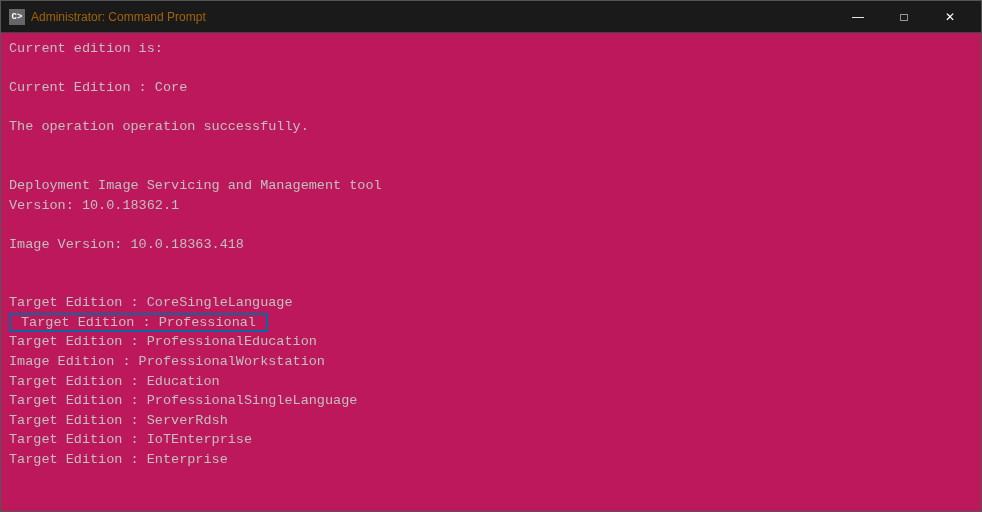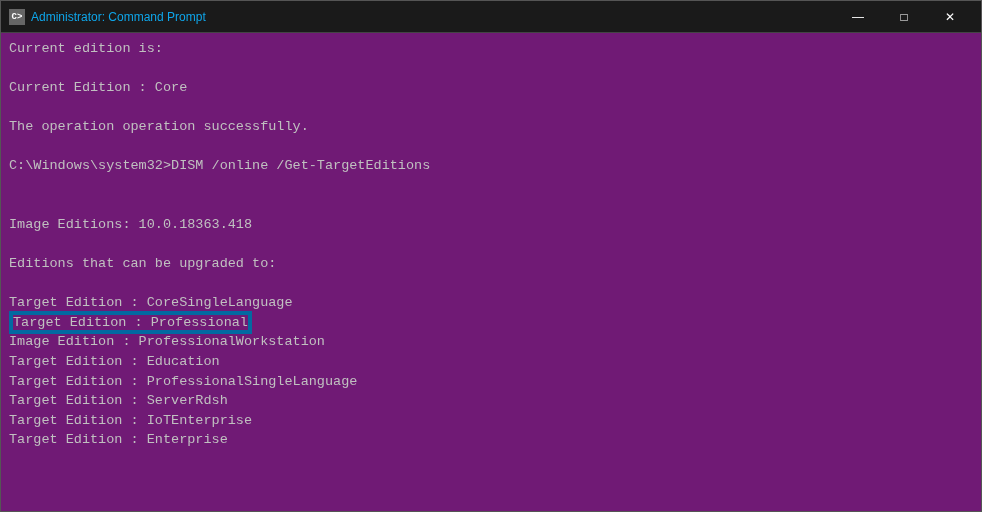--- a/index.html
+++ b/index.html
@@ -31,21 +31,21 @@
       display: flex;
       align-items: center;
       justify-content: center;
       font-size: 10px;
       color: #fff;
       font-weight: bold;
       flex-shrink: 0;
     }
 
     .title-bar-text {
-      color: #0ea5e9;
+      color: #a16207;
       font-size: 12px;
       flex-grow: 1;
     }
 
     .title-bar-controls {
       display: flex;
       gap: 0;
     }
 
     .title-bar-btn {
@@ -55,21 +55,21 @@
       border: none;
       color: #ffffff;
       font-size: 12px;
       cursor: pointer;
       display: flex;
       align-items: center;
       justify-content: center;
     }
 
     .console-body {
-      background: #701a75;
+      background: #be185d;
       flex-grow: 1;
       display: flex;
       overflow: hidden;
     }
 
     .console-content {
       flex-grow: 1;
       padding: 6px 8px;
       overflow-y: scroll;
       color: #c0c0c0;
@@ -88,22 +88,22 @@
       background: #666;
     }
 
     .line {
       white-space: pre;
       display: block;
     }
 
     .highlight-row {
       display: inline;
-      border: 4px solid #0369a1;
-      padding: 0 0;
+      border: 2px solid #0369a1;
+      padding: 0 10px;
     }
   </style>
 </head>
 <body>
 
 <div class="window">
   <div class="title-bar">
     <div class="title-bar-icon">
       <span style="font-size:9px; font-family: 'Courier New', monospace; color:#fff;">C&gt;</span>
     </div>
@@ -115,29 +115,30 @@
     </div>
   </div>
   <div class="console-body">
     <div class="console-content" id="console-output">
     <span class="line">Current edition is:</span>
         <span class="line">&nbsp;</span>
         <span class="line">Current Edition : Core</span>
         <span class="line">&nbsp;</span>
         <span class="line">The operation operation successfully.</span>
         <span class="line">&nbsp;</span>
-        <span class="line">C:\Windows\system32&gt;DISM /online /Get-TargetEditions</span>
         <span class="line">&nbsp;</span>
+        <span class="line">Deployment Image Servicing and Management tool</span>
+        <span class="line">Version: 10.0.18362.1</span>
         <span class="line">&nbsp;</span>
-        <span class="line">Image Editions: 10.0.18363.418</span>
+        <span class="line">Image Version: 10.0.18363.418</span>
         <span class="line">&nbsp;</span>
-        <span class="line">Editions that can be upgraded to:</span>
         <span class="line">&nbsp;</span>
         <span class="line">Target Edition : CoreSingleLanguage</span>
         <span class="line"><span class="highlight-row">Target Edition : Professional</span></span>
+        <span class="line">Target Edition : ProfessionalEducation</span>
         <span class="line">Image Edition : ProfessionalWorkstation</span>
         <span class="line">Target Edition : Education</span>
         <span class="line">Target Edition : ProfessionalSingleLanguage</span>
         <span class="line">Target Edition : ServerRdsh</span>
         <span class="line">Target Edition : IoTEnterprise</span>
         <span class="line">Target Edition : Enterprise</span>
       </div>
   </div>
 </div>
 

